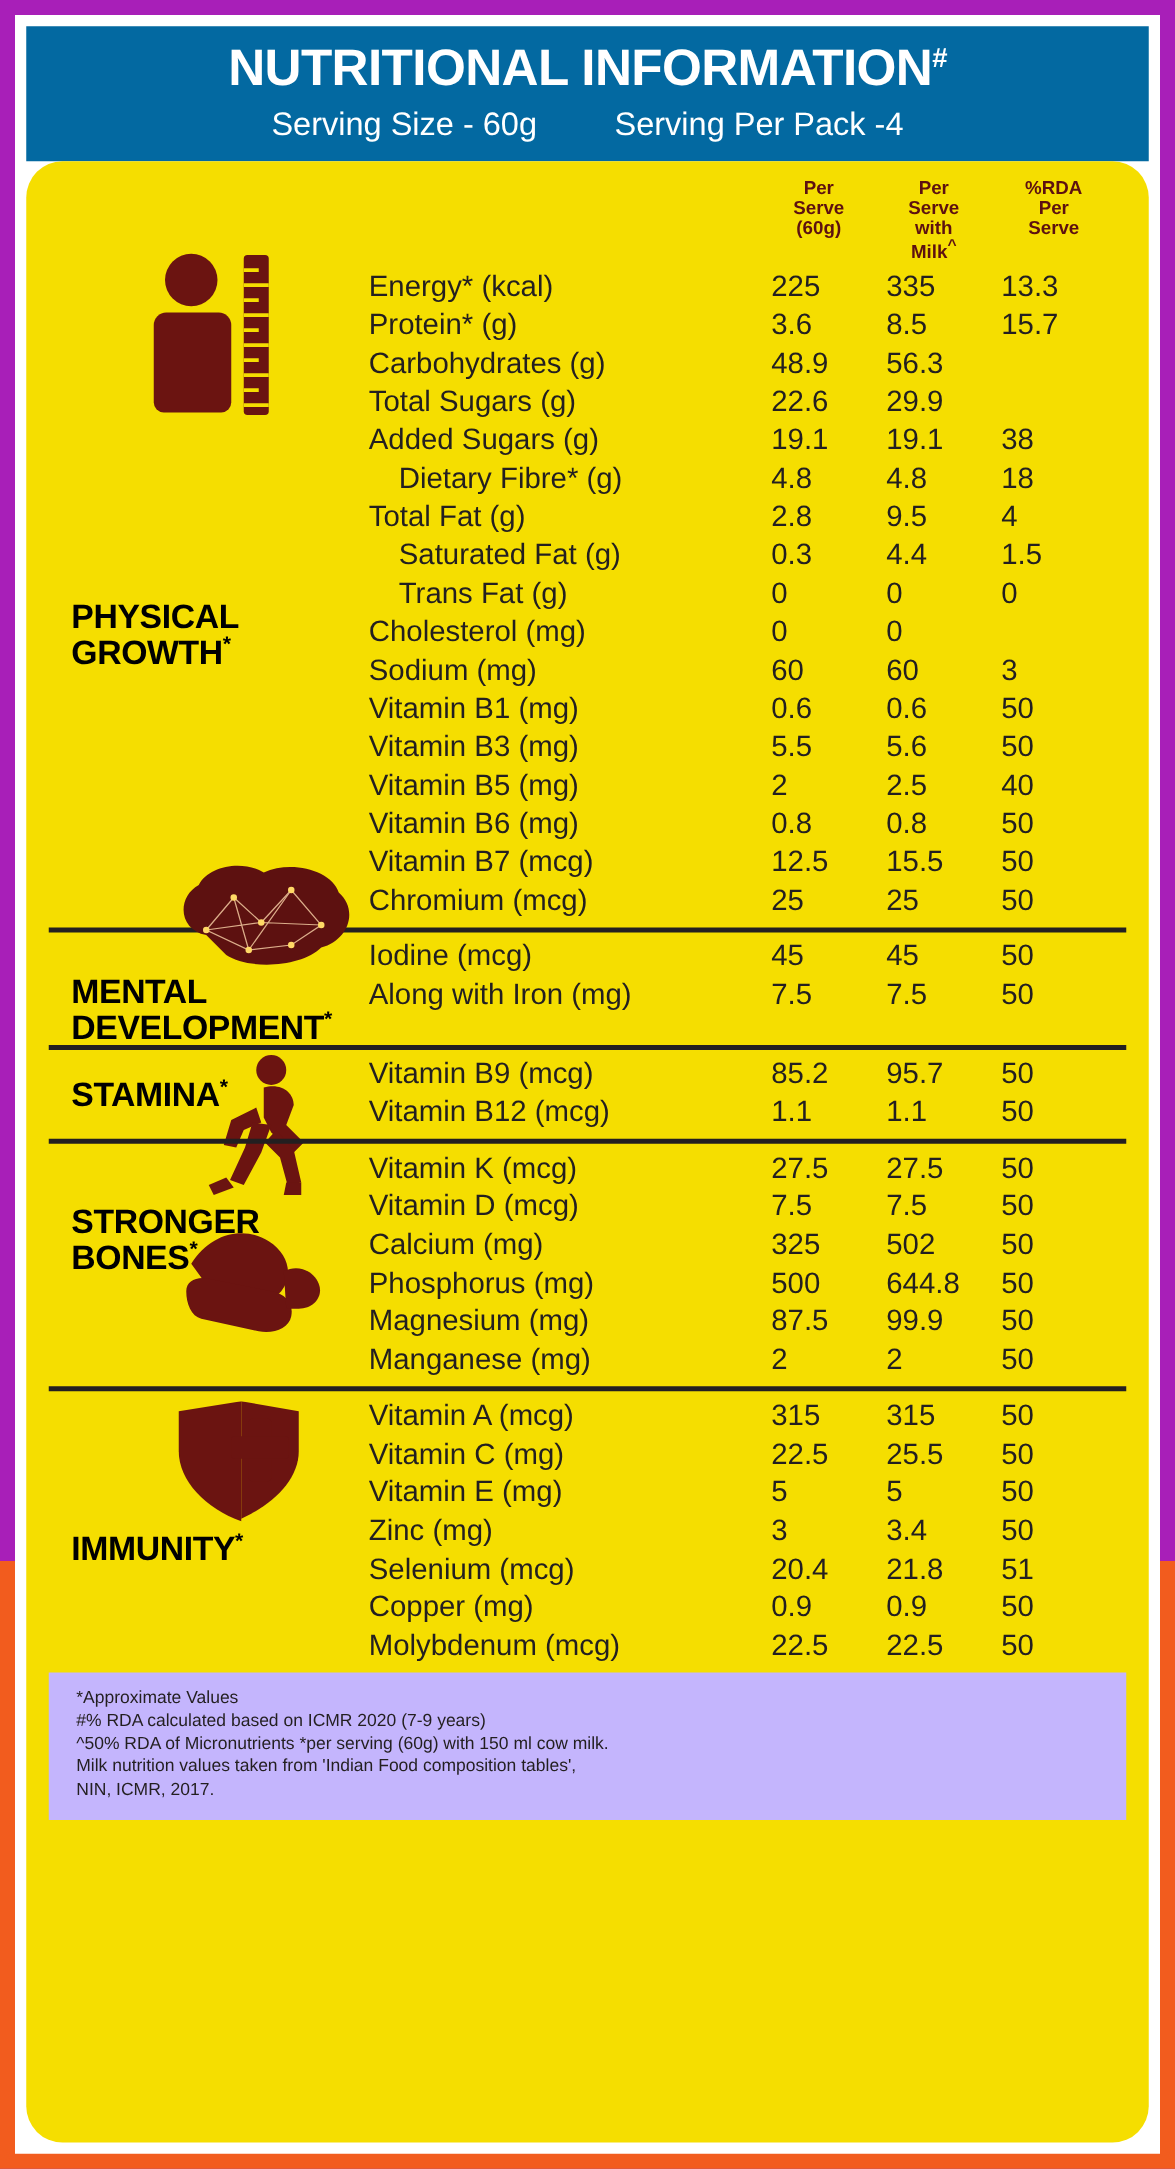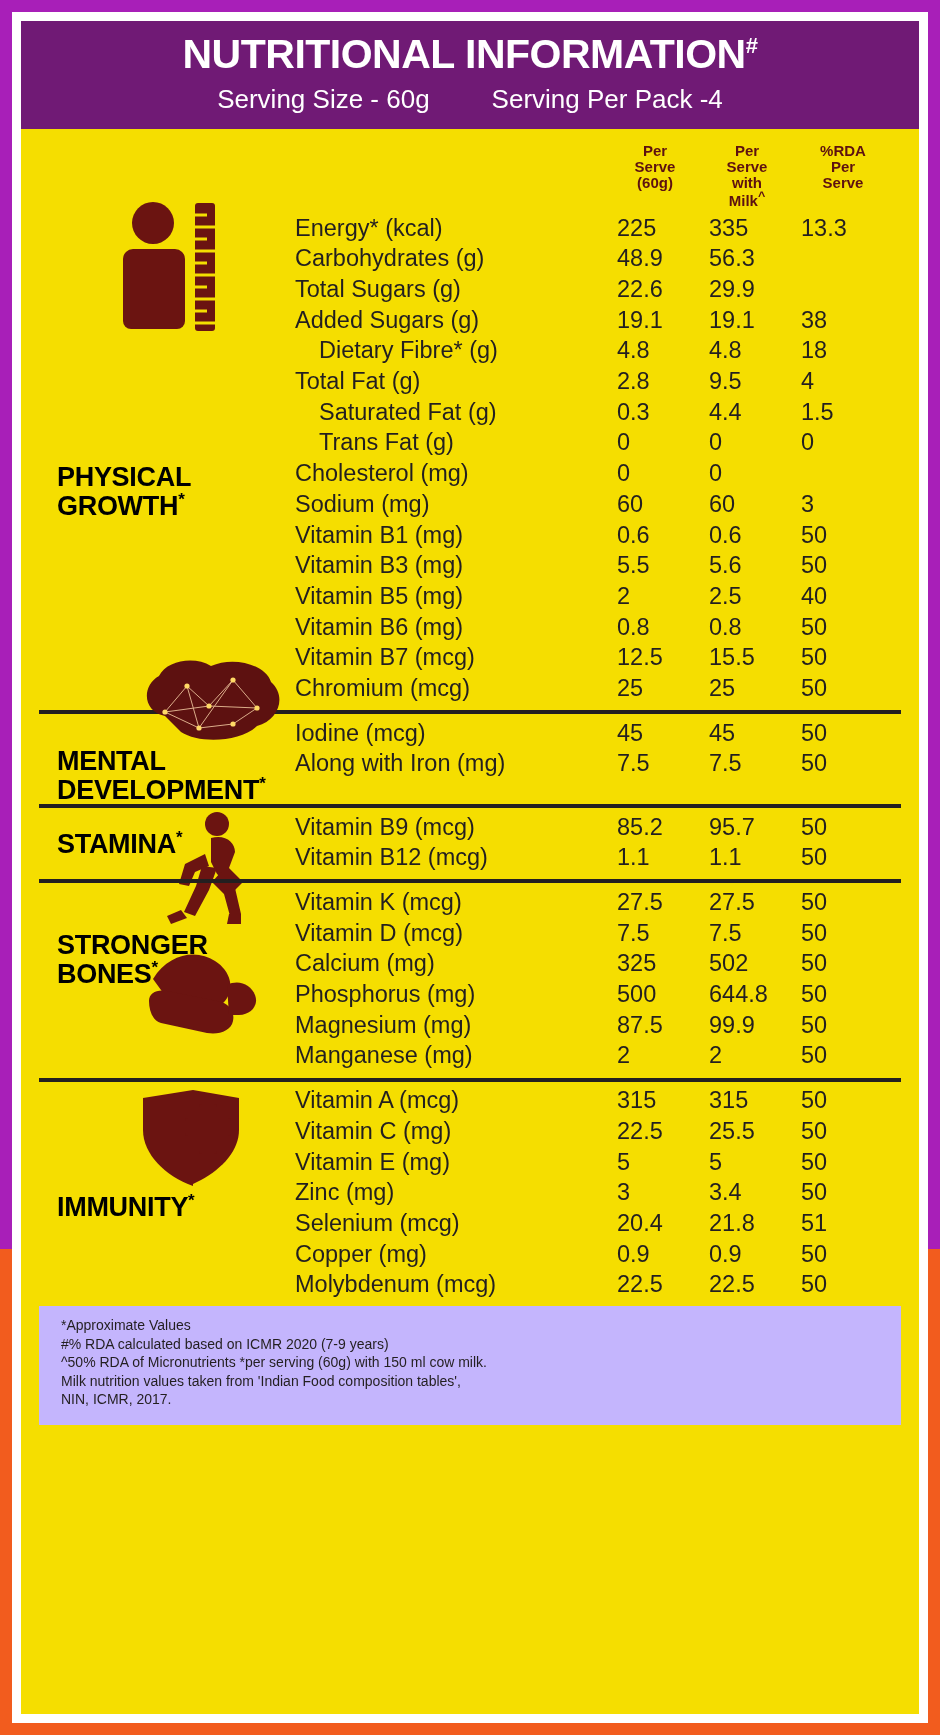--- a/index.html
+++ b/index.html
@@ -21,21 +21,21 @@
     width: 912px;
     height: 1707px;
     background: #fff;
     border: 7px solid #ffffff;
     box-shadow: 0 0 0 2px #ffffff;
     display: flex;
     flex-direction: column;
   }
   
   .header {
-    background: #701a75;
+    background: #0369a1;
     color: #fff;
     padding: 12px 10px 14px 10px;
     text-align: center;
     flex: 0 0 auto;
   }
   .header .title {
     font-size: 41px;
     font-weight: bold;
     letter-spacing: -0.5px;
     line-height: 1.05;
@@ -49,20 +49,21 @@
     justify-content: center;
     gap: 62px;
     white-space: nowrap;
   }
   
   .body {
     background: #f5de00;
     flex: 1 1 auto;
     padding: 6px 18px 4px 18px;
     position: relative;
+    border-radius: 29px;
   }
   .colhead {
     display: flex;
     justify-content: flex-end;
     color: #5d1110;
     font-weight: bold;
     font-size: 15px;
     line-height: 1.05;
     text-align: center;
     padding-top: 8px;
@@ -198,20 +199,26 @@
           </div>
         </div>
         <div class="rowscol">
           <table class="nut">
             <tbody>
               <tr>
                   <td class="name">Energy* (kcal)</td>
                   <td class="v">225</td>
                   <td class="v">335</td>
                   <td class="v rda">13.3</td>
+                </tr>
+              <tr>
+                  <td class="name">Protein* (g)</td>
+                  <td class="v">3.6</td>
+                  <td class="v">8.5</td>
+                  <td class="v rda">15.7</td>
                 </tr>
               <tr>
                   <td class="name">Carbohydrates (g)</td>
                   <td class="v">48.9</td>
                   <td class="v">56.3</td>
                   <td class="v rda"></td>
                 </tr>
               <tr>
                   <td class="name">Total Sugars (g)</td>
                   <td class="v">22.6</td>

